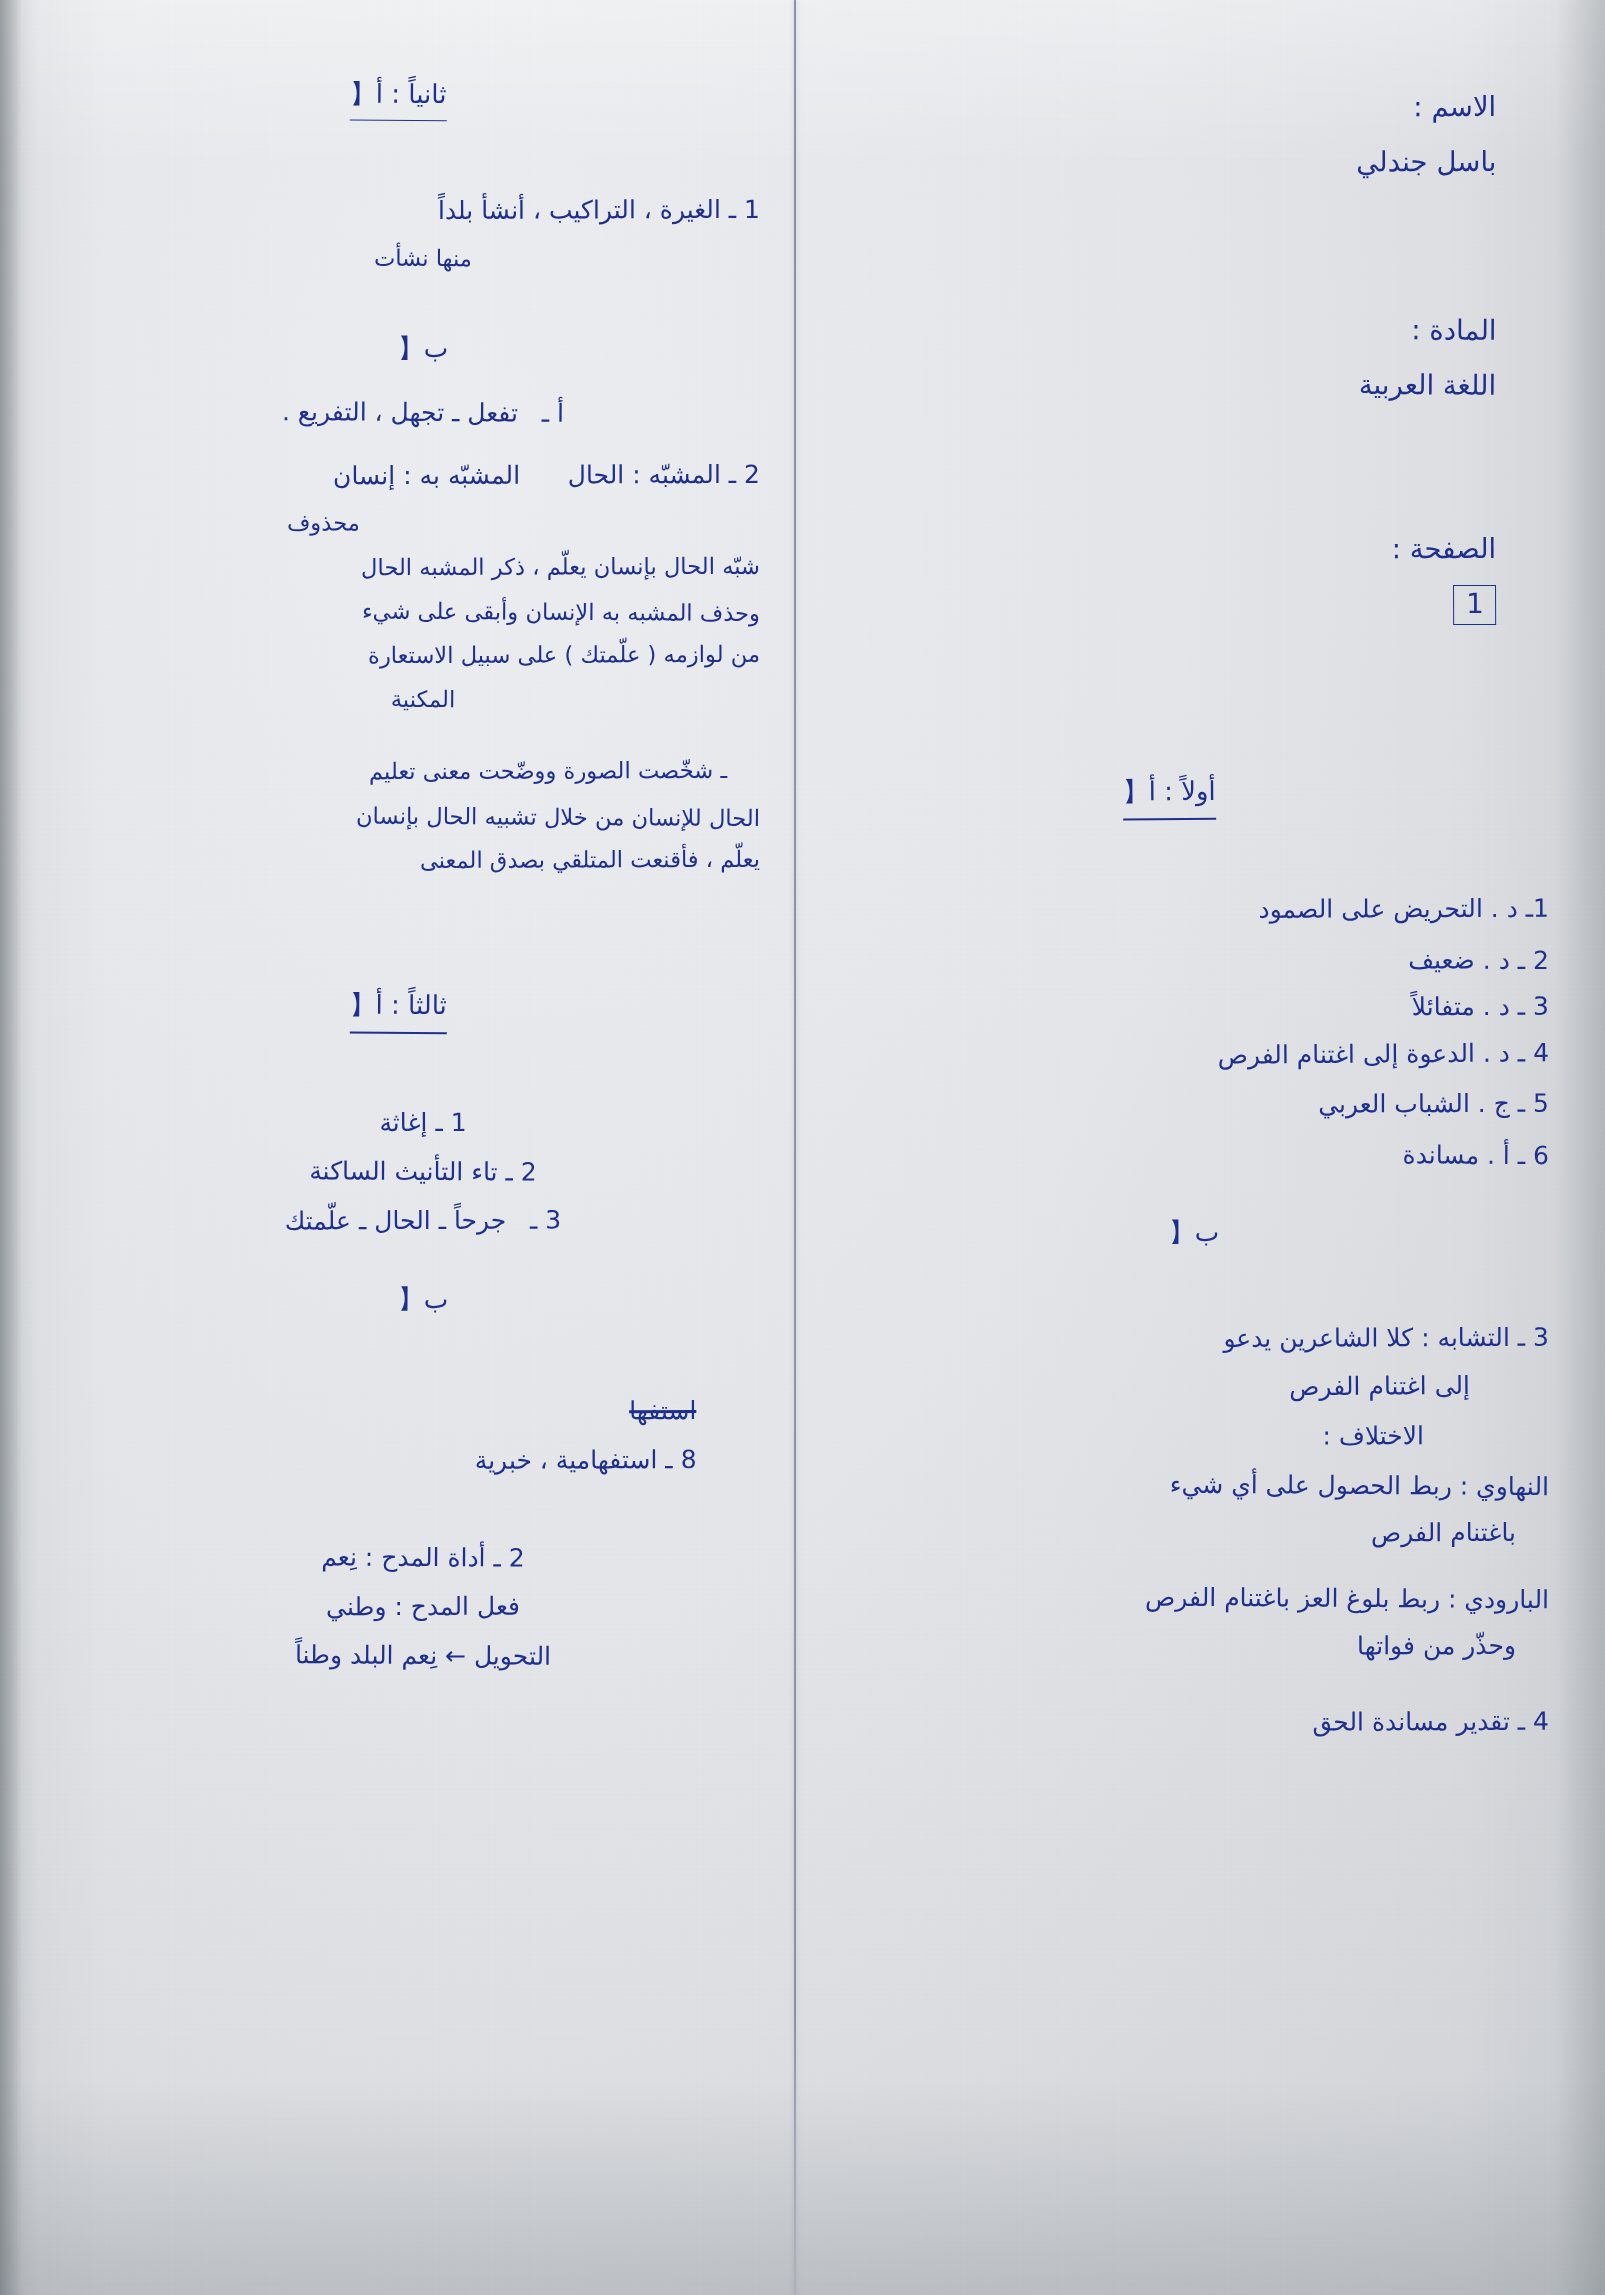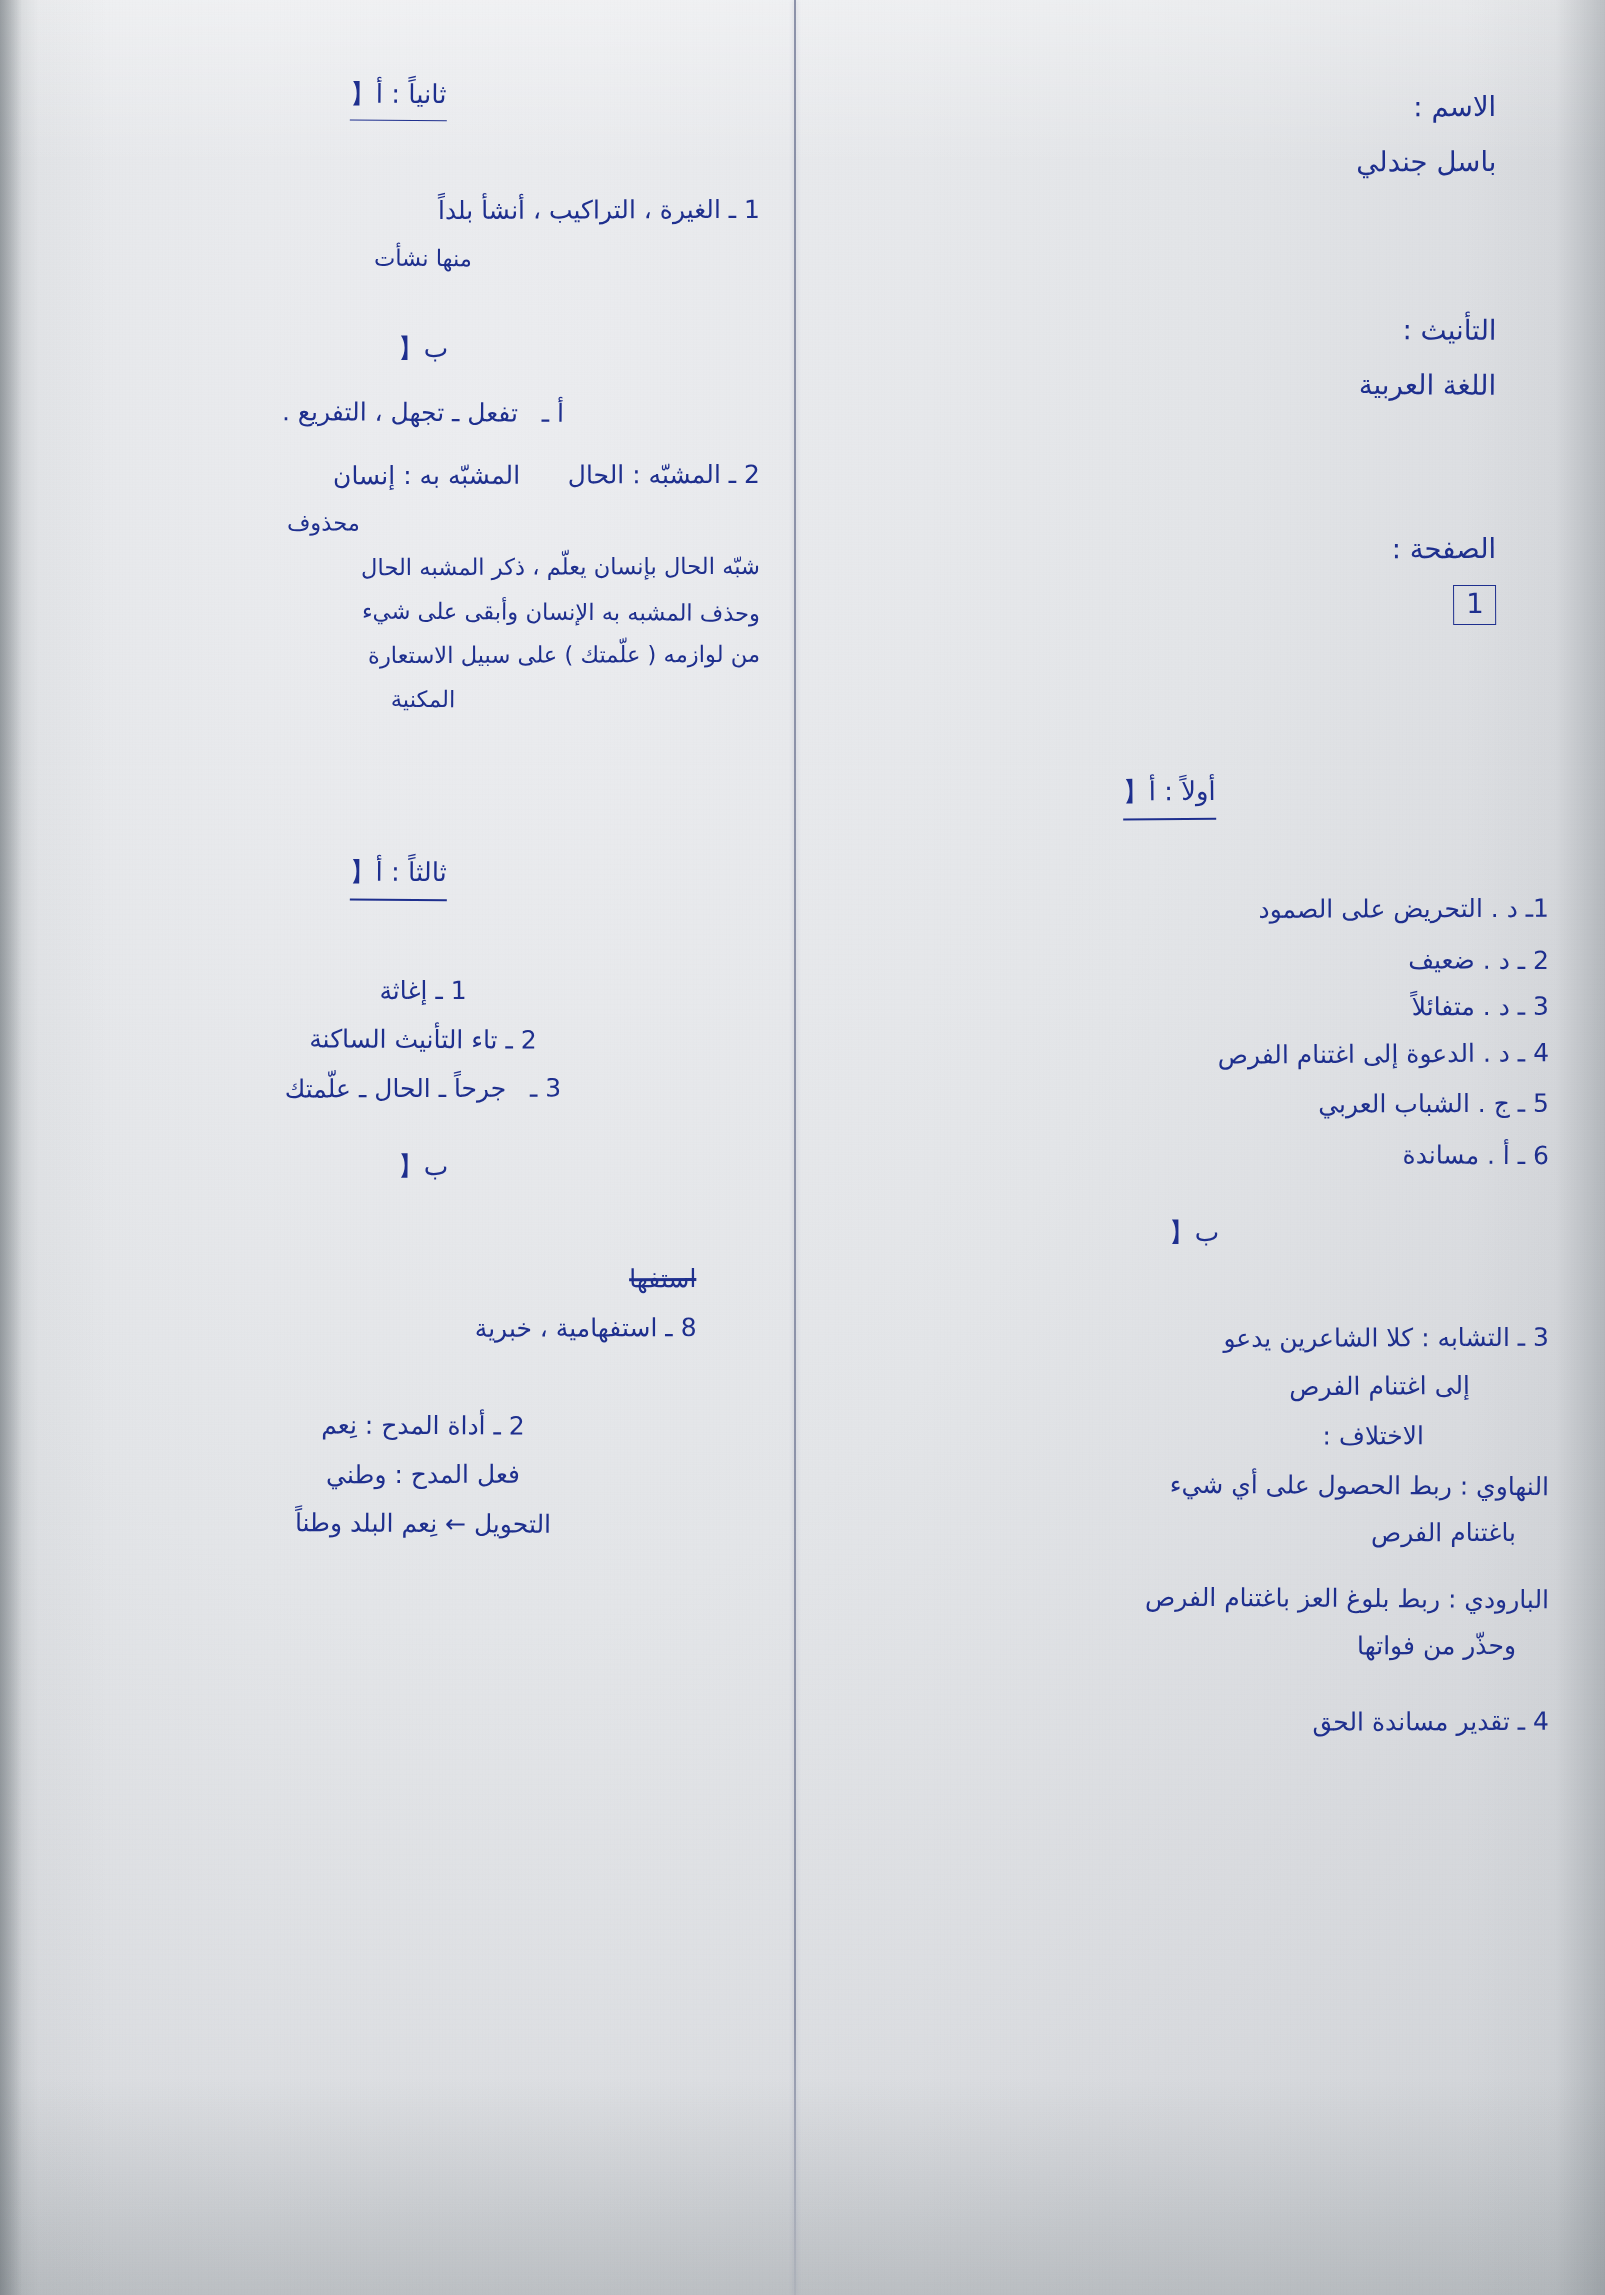--- a/index.html
+++ b/index.html
@@ -142,21 +142,21 @@
   <div class="fold"></div>
 
   <div class="col col-right">
 
     <div class="hw head-line r tilt-c">
       <span>الاسم :</span>
       <span>باسل جندلي</span>
     </div>
 
     <div class="hw head-line r tilt-b">
-      <span>التأنيث :</span>
+      <span>المادة :</span>
       <span>اللغة العربية</span>
     </div>
 
     <div class="hw head-line r tilt-c">
       <span>الصفحة :</span>
       <span class="boxed">1</span>
     </div>
 
     <div class="gap-m"></div>
 
@@ -231,20 +231,25 @@
       <div class="hw r tilt-c">2 ـ المشبّه : الحال      المشبّه به : إنسان</div>
       <div class="hw l pad-l-3 tilt-b small">محذوف</div>
       <div class="hw r tilt-c small">شبّه الحال بإنسان يعلّم ، ذكر المشبه الحال</div>
       <div class="hw r tilt-b small">وحذف المشبه به الإنسان وأبقى على شيء</div>
       <div class="hw r tilt-c small">من لوازمه ( علّمتك ) على سبيل الاستعارة</div>
       <div class="hw c tilt-b small">المكنية</div>
     </div>
 
     <div class="gap-m"></div>
 
+    <div>
+      <div class="hw r indent-1 tilt-c small">ـ شخّصت الصورة ووضّحت معنى تعليم</div>
+      <div class="hw r tilt-b small">الحال للإنسان من خلال تشبيه الحال بإنسان</div>
+      <div class="hw r tilt-c small">يعلّم ، فأقنعت المتلقي بصدق المعنى</div>
+    </div>
 
     <div class="gap-l"></div>
 
     <div class="hw sec c tilt-b">
       <span class="underline-dbl">ثالثاً : أ【</span>
     </div>
 
     <div class="gap-s"></div>
 
     <div class="hw c tilt-c">1 ـ إغاثة</div>

